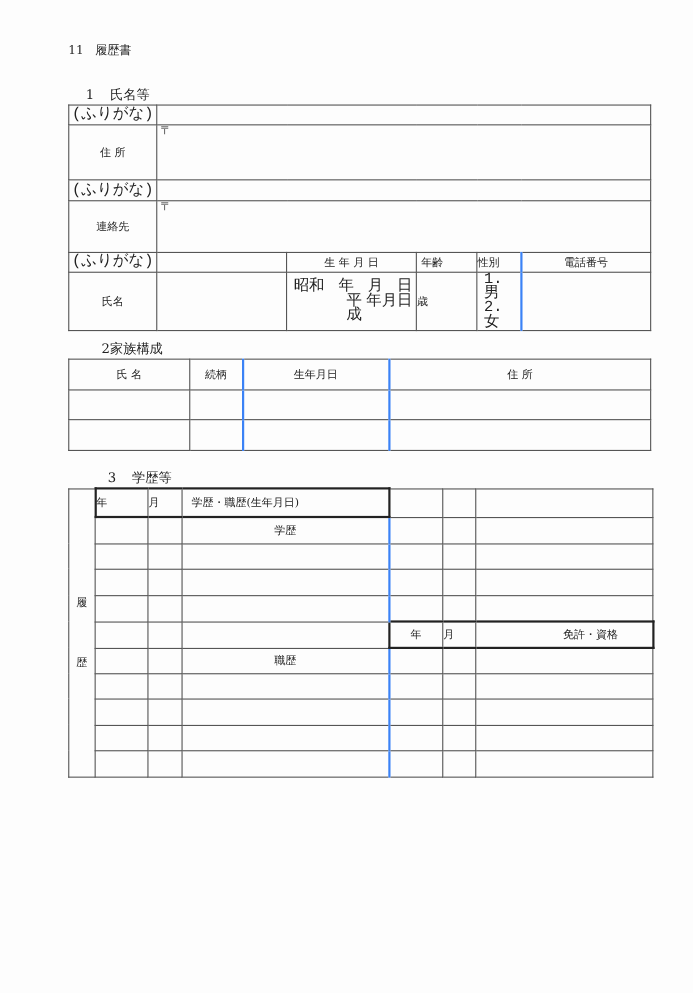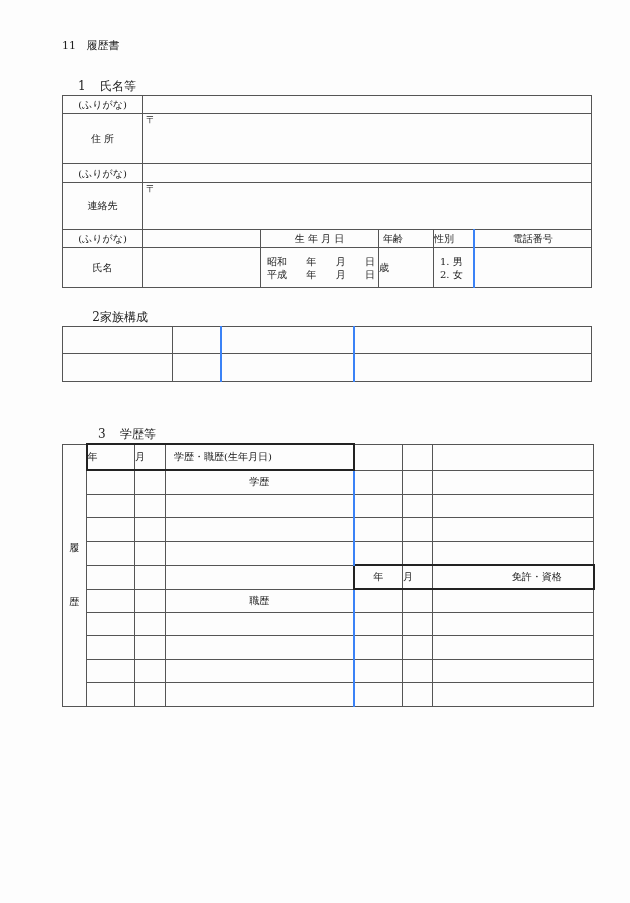--- a/index.html
+++ b/index.html
@@ -9,21 +9,21 @@
     .doc-title { left: 62px; top: 38px; font-size: 11px; }
     .sec-title { font-size: 12px; left: 78px; }
     .sec-title .num { display: inline-block; width: 22px; }
     table { position: absolute; border-collapse: collapse; table-layout: fixed; }
     td { border: 1px solid #555; padding: 0; font-size: 10px; vertical-align: middle; }
     .c { text-align: center; }
     .r { text-align: left; padding-right: 4px; }
     .lbl { text-align: center; }
     .postal { vertical-align: top; padding-left: 3px; font-size: 10px; line-height: 12px; }
     .thick { border: 2px solid #222 !important; }
-    .small { font-size: 10px; line-height: 13px; }
+    .small { font-size: 14px; line-height: 13px; font-family: Liberation Mono, monospace; }
     .gray-l { border-left: 2px solid #3b82f6; }
   </style>
 </head>
 <body>
 
 <div class="abs doc-title">
   <span>11</span>&nbsp;&nbsp;&nbsp;<span>履歴書</span>
 </div>
 
 <div class="abs sec-title" style="top:78px;">
@@ -67,21 +67,21 @@
   <tr style="height:40px;">
     <td class="lbl">氏名</td>
     <td></td>
     <td class="small" style="padding-left:6px;">
       <div style="display:flex; justify-content:space-between; padding-right:3px;">
         <span>昭和</span>
         <span>年</span>
         <span>月</span>
         <span>日</span>
       </div>
-      <div style="display:flex; justify-content:space-between; padding-right:3px;">
+      <div style="display:flex; justify-content:space-between; padding-right:3px;margin-left:48px;">
         <span>平成</span>
         <span>年</span>
         <span>月</span>
         <span>日</span>
       </div>
     </td>
     <td class="r"><span>歳</span></td>
     <td class="small" style="padding-left:6px;">
       <div>1. 男</div>
       <div>2. 女</div>
@@ -96,20 +96,26 @@
 </div>
 
 <table style="left:62px; top:326px; width:529px;">
   <colgroup>
     <col style="width:110px">
       <col style="width:48px">
       <col style="width:133px">
       <col style="width:238px">
   </colgroup>
   <tbody>
+      <tr style="height:28px;">
+    <td class="c">氏 名</td>
+    <td class="c">続柄</td>
+    <td class="c gray-l">生年月日</td>
+    <td class="c gray-l">住 所</td>
+  </tr>
   <tr style="height:27px;">
     <td></td>
     <td></td>
     <td class="gray-l"></td>
     <td class="gray-l"></td>
   </tr>
   <tr style="height:28px;">
     <td></td>
     <td></td>
     <td class="gray-l"></td>

